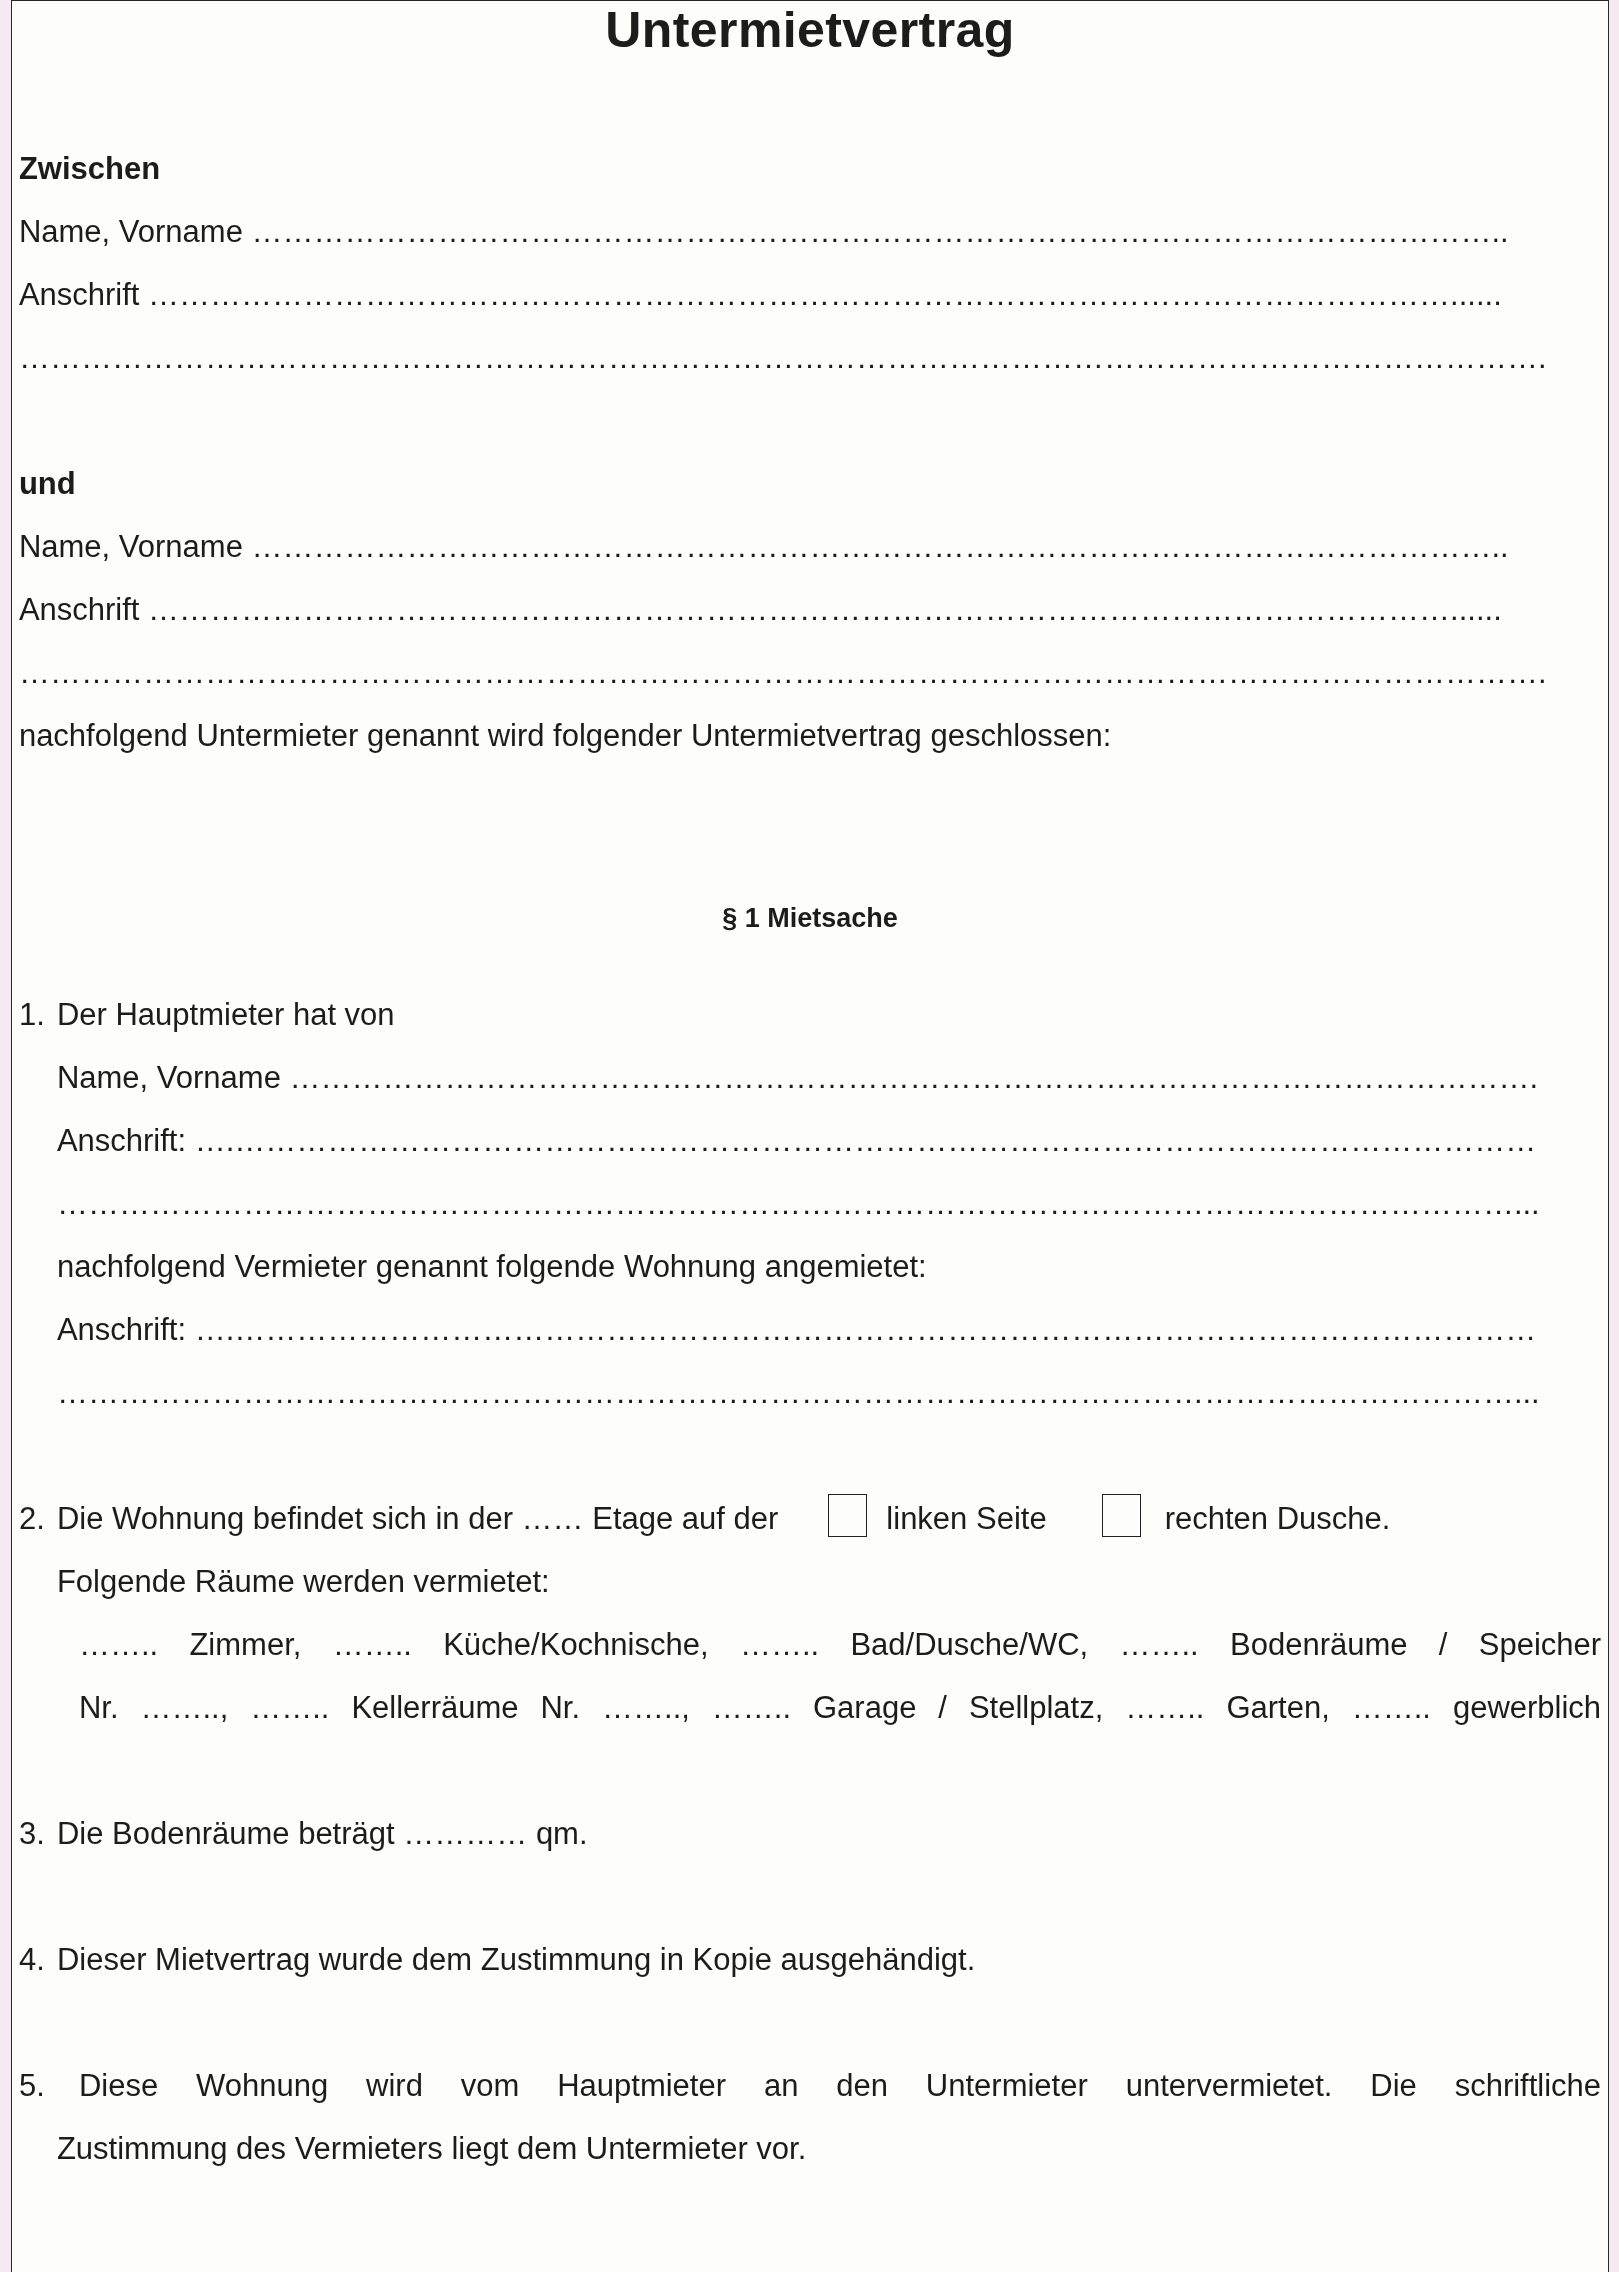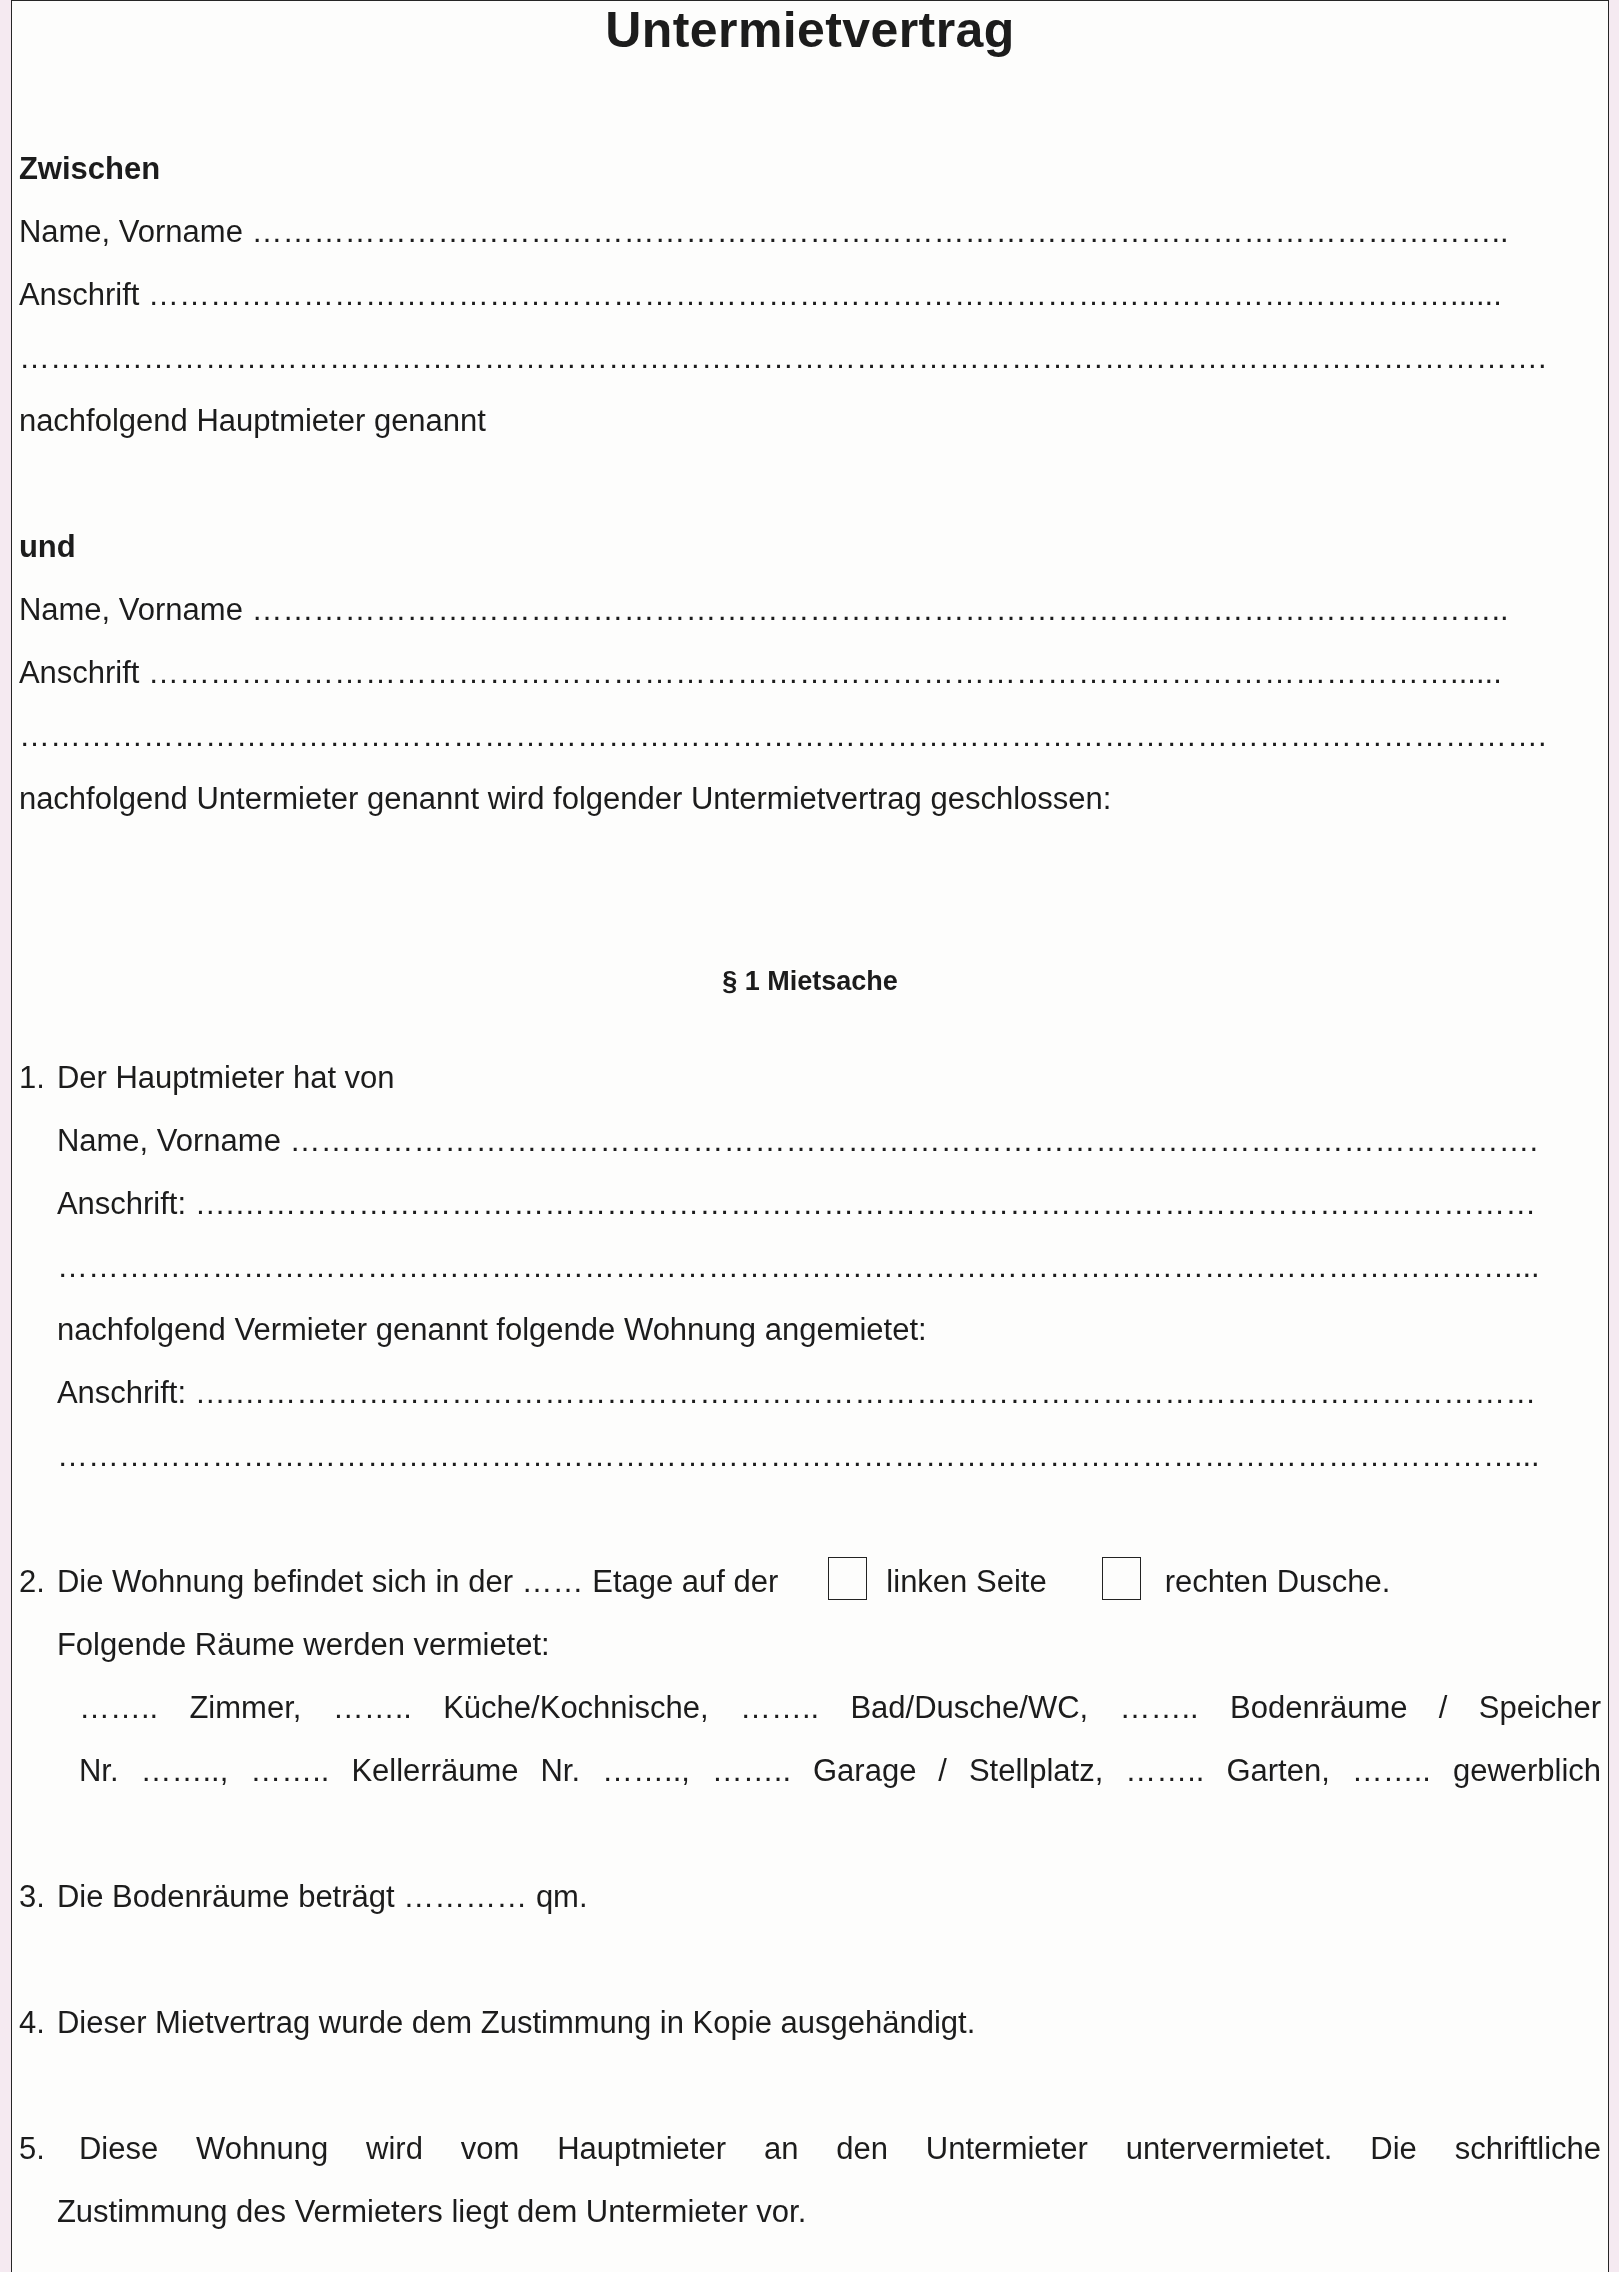--- a/index.html
+++ b/index.html
@@ -56,21 +56,20 @@
 <div class="canvas">
   <div class="page">
 
     <h1 class="title">Untermietvertrag</h1>
 
     <div class="intro">
       <div class="line bold">Zwischen</div>
       <div class="line">Name, Vorname …………………………………………………………………………………………………………..</div>
       <div class="line">Anschrift  ………………………………………………………………………………………………………………......</div>
       <div class="line">………………………………………………………………………………………………………………………………….</div>
-      <div class="line">nachfolgend Hauptmieter genannt</div>
 
       <div class="line bold gap-above">und</div>
       <div class="line">Name, Vorname …………………………………………………………………………………………………………..</div>
       <div class="line">Anschrift  ………………………………………………………………………………………………………………......</div>
       <div class="line">………………………………………………………………………………………………………………………………….</div>
       <div class="line">nachfolgend Untermieter genannt wird folgender Untermietvertrag geschlossen:</div>
     </div>
 
     <h2 class="sec-heading">§ 1 Mietsache</h2>
 

